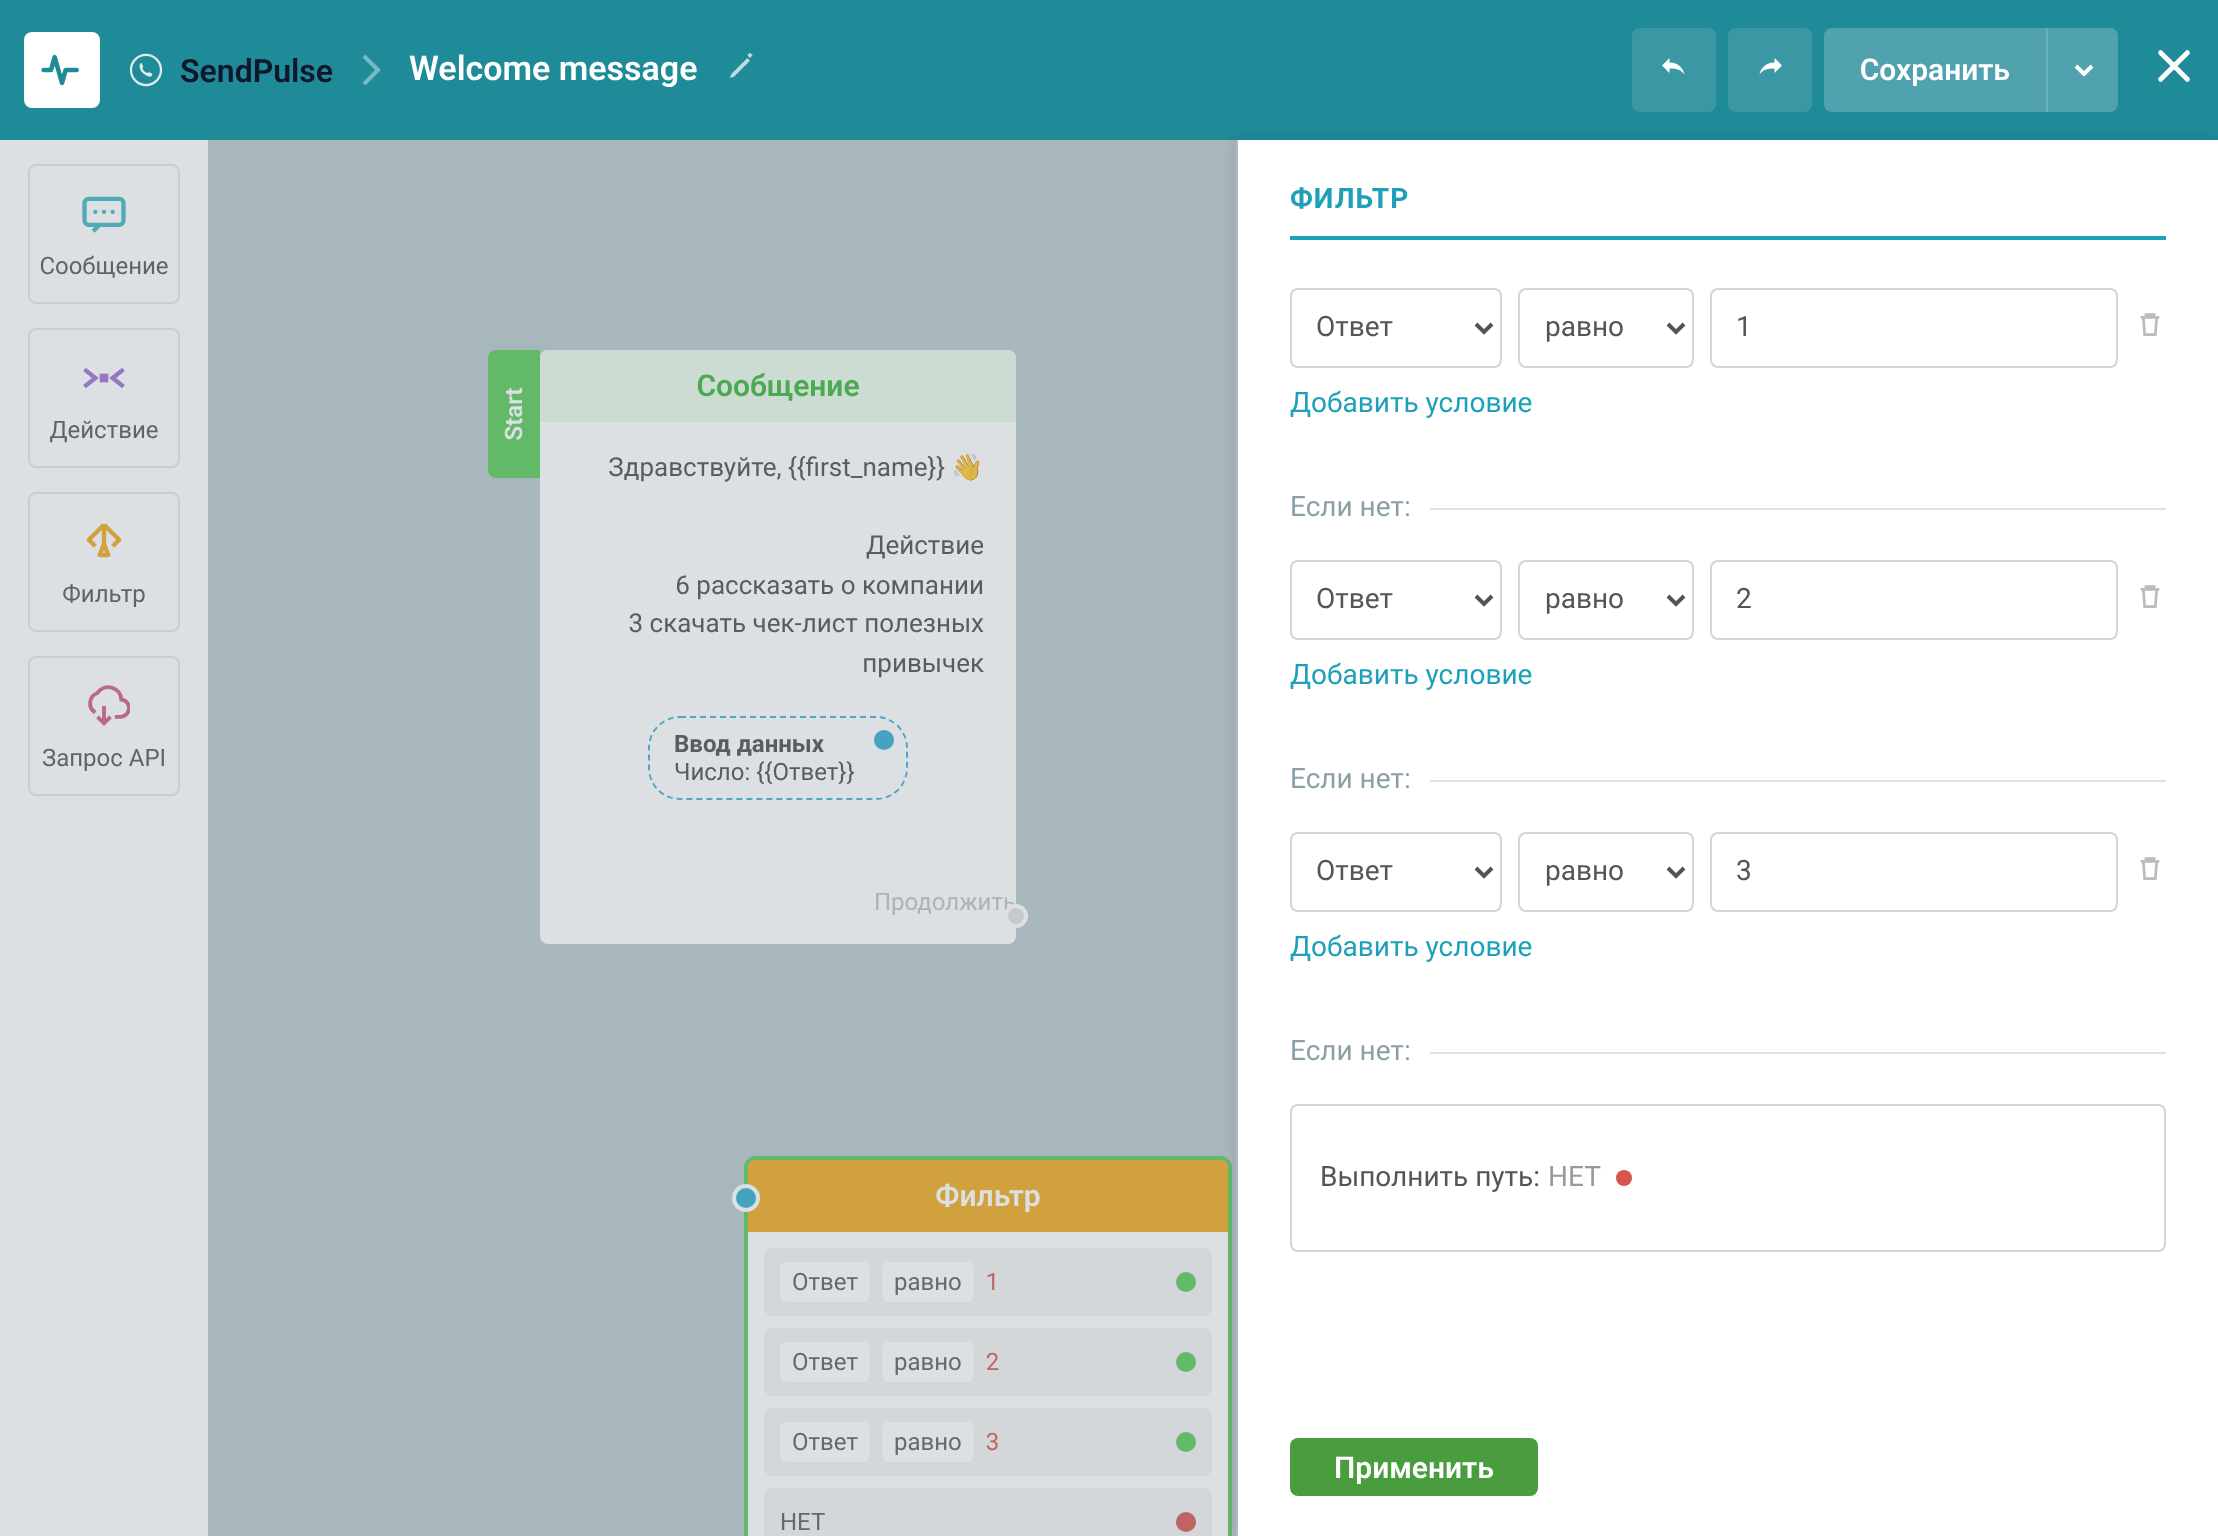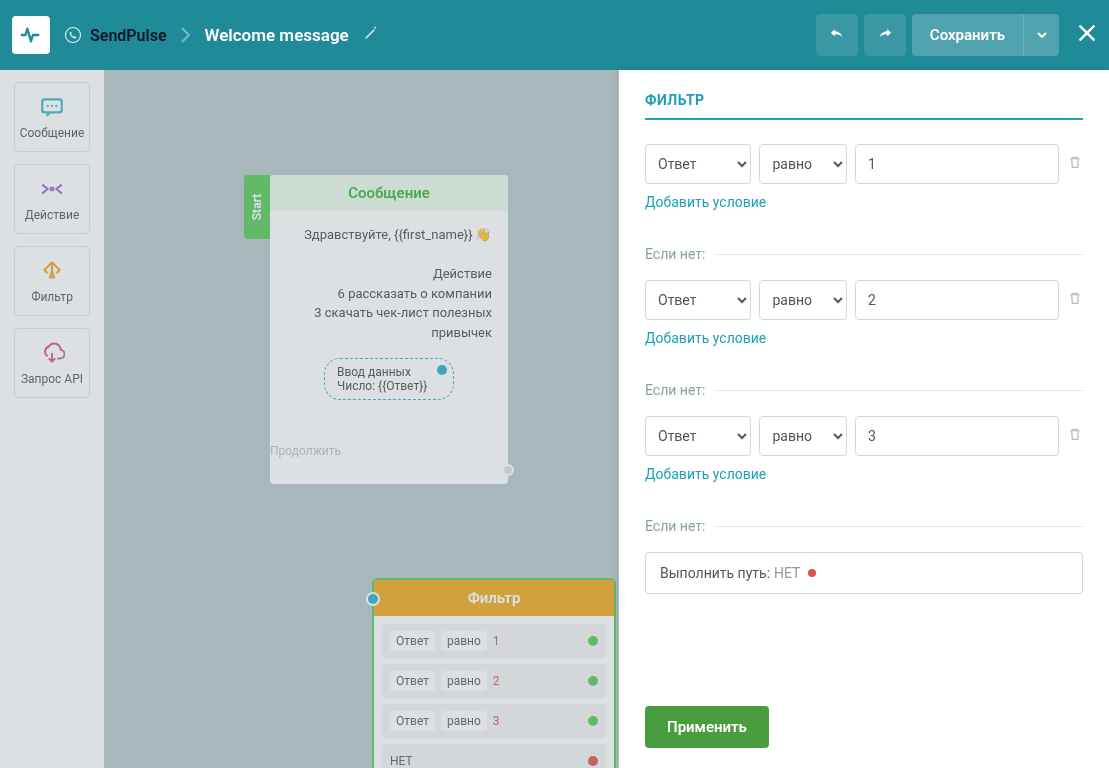--- a/index.html
+++ b/index.html
@@ -25,21 +25,21 @@
 .tool svg { width: 26px; height: 26px; }
 
 .canvas { position: absolute; top: 70px; left: 104px; right: 0; bottom: 0; }
 .start-tag { position: absolute; top: 105px; left: 140px; width: 26px; height: 64px; background: #57c957; border-radius: 4px 0 0 4px; display: flex; align-items: center; justify-content: center; }
 .start-tag span { color: #fff; font-size: 12px; font-weight: 600; transform: rotate(-90deg); }
 .msg-node { position: absolute; top: 105px; left: 166px; width: 238px; background: #fff; border-radius: 4px; }
 .msg-head { height: 36px; background: #e9faea; color: #36b336; font-weight: 600; font-size: 15px; display: flex; align-items: center; justify-content: center; border-radius: 4px 4px 0 0; }
 .msg-body { padding: 14px 16px 8px; font-size: 13px; line-height: 1.5; color: #4a4a4a; text-align: right; }
 .input-chip { margin: 8px auto 6px; width: 130px; border: 1px dashed #3ab0d6; border-radius: 16px; padding: 6px 12px; position: relative; font-size: 12px; color: #4a4a4a; }
 .input-chip .dot { position: absolute; right: 6px; top: 6px; width: 10px; height: 10px; background: #2dabcf; border-radius: 50%; }
-.continue-lbl { text-align: left; font-size: 12px; color: #c0c0c0; padding: 4px 0 26px; position: relative; margin-top: 40px; }
+.continue-lbl { text-align: right; font-size: 12px; color: #c0c0c0; padding: 4px 0 14px; position: relative; margin-top: 40px; }
 .continue-lbl .gdot { position: absolute; right: -6px; bottom: 8px; width: 12px; height: 12px; background: #e0e0e0; border: 2px solid #fff; border-radius: 50%; }
 
 .filter-node { position: absolute; top: 508px; left: 268px; width: 244px; background: #fff; border: 2px solid #57c957; border-radius: 6px; }
 .filter-node .in-dot { position: absolute; left: -8px; top: 12px; width: 14px; height: 14px; background: #2dabcf; border: 2px solid #fff; border-radius: 50%; }
 .filter-head { height: 36px; background: #f0a81c; color: #fff; font-weight: 600; font-size: 15px; display: flex; align-items: center; justify-content: center; border-radius: 4px 4px 0 0; }
 .filter-body { padding: 8px; display: flex; flex-direction: column; gap: 6px; }
 .frow { background: #f3f3f3; border-radius: 4px; height: 34px; display: flex; align-items: center; padding: 0 8px; gap: 6px; position: relative; font-size: 12px; color: #5a5a5a; }
 .fchip { background: #fff; border-radius: 3px; padding: 3px 6px; }
 .fval { color: #d9534f; }
 .frow .rdot { position: absolute; right: 8px; top: 12px; width: 10px; height: 10px; background: #57c957; border-radius: 50%; }
@@ -48,25 +48,25 @@
 .panel { position: absolute; top: 70px; right: 0; bottom: 0; width: 490px; background: #fff; padding: 22px 26px; box-shadow: -2px 0 6px rgba(0,0,0,0.08); overflow-y: auto; }
 .panel-title { color: #1da0b8; font-size: 14px; font-weight: 700; letter-spacing: 0.5px; padding-bottom: 10px; border-bottom: 2px solid #1da0b8; margin-bottom: 24px; }
 .cond-row { display: flex; gap: 8px; align-items: center; margin-bottom: 10px; }
 .sel, .inp { height: 40px; border: 1px solid #d4d4d4; border-radius: 4px; background: #fff; font-size: 14px; color: #555; }
 .sel { padding: 0 8px; }
 .inp { padding: 0 12px; }
 .del-ico { color: #bbb; cursor: pointer; }
 .add-link { color: #1da0b8; font-size: 14px; cursor: pointer; }
 .else-div { display: flex; align-items: center; margin: 36px 0 18px; font-size: 14px; color: #8aa0a7; }
 .else-div .line { flex: 1; height: 1px; background: #e2e2e2; margin-left: 10px; }
-.exec-box { border: 1px solid #d4d4d4; border-radius: 4px; padding: 12px 14px; font-size: 14px; color: #555; display: flex; align-items: center; gap: 4px; }
+.exec-box { border: 1px solid #d4d4d4; border-radius: 4px; padding: 28px 14px; font-size: 14px; color: #555; display: flex; align-items: center; gap: 4px; }
 .exec-box .noval { color: #999; }
 .exec-box .rdot { width: 8px; height: 8px; background: #d9534f; border-radius: 50%; display: inline-block; margin-left: 4px; }
 .add-block { margin-top: 18px; border: 1px dashed #1da0b8; border-radius: 4px; height: 46px; display: flex; align-items: center; justify-content: center; color: #1da0b8; font-size: 15px; font-weight: 600; cursor: pointer; }
-.apply-btn { position: absolute; bottom: 20px; left: 26px; height: 42px; padding: 0 22px; background: #4a9d3f; color: #fff; font-size: 15px; font-weight: 600; border: none; border-radius: 4px; cursor: pointer; }
+.apply-btn { position: absolute; bottom: 20px; left: 26px; height: 29px; padding: 0 22px; background: #4a9d3f; color: #fff; font-size: 15px; font-weight: 600; border: none; border-radius: 4px; cursor: pointer; }
 
 .wires { position: absolute; top: 70px; left: 104px; right: 0; bottom: 0; pointer-events: none; }
 .overlay { position: absolute; top: 70px; left: 0; width: 618px; bottom: 0; background: rgba(130,145,150,0.28); pointer-events: none; }
 </style>
 </head>
 <body>
 
 <div class="topbar">
   <div class="logo-box">
     <svg viewBox="0 0 24 24">
@@ -165,21 +165,21 @@
   <div class="msg-node">
     <div class="msg-head">Сообщение</div>
     <div class="msg-body">
       <div>Здравствуйте,  {{first_name}} 👋</div>
       <br>
       <div>Действие</div>
       <div>6 рассказать о компании</div>
       <div>3 скачать чек-лист полезных привычек</div>
     </div>
     <div class="input-chip">
-      <div style="font-weight:400;">Ввод данных</div>
+      <div style="font-weight:700;">Ввод данных</div>
       <div>Число: {{Ответ}}</div>
       <div class="dot"></div>
     </div>
     <div class="continue-lbl">
       <span>Продолжить</span>
       <div class="gdot"></div>
     </div>
   </div>
 
   <div class="filter-node">

